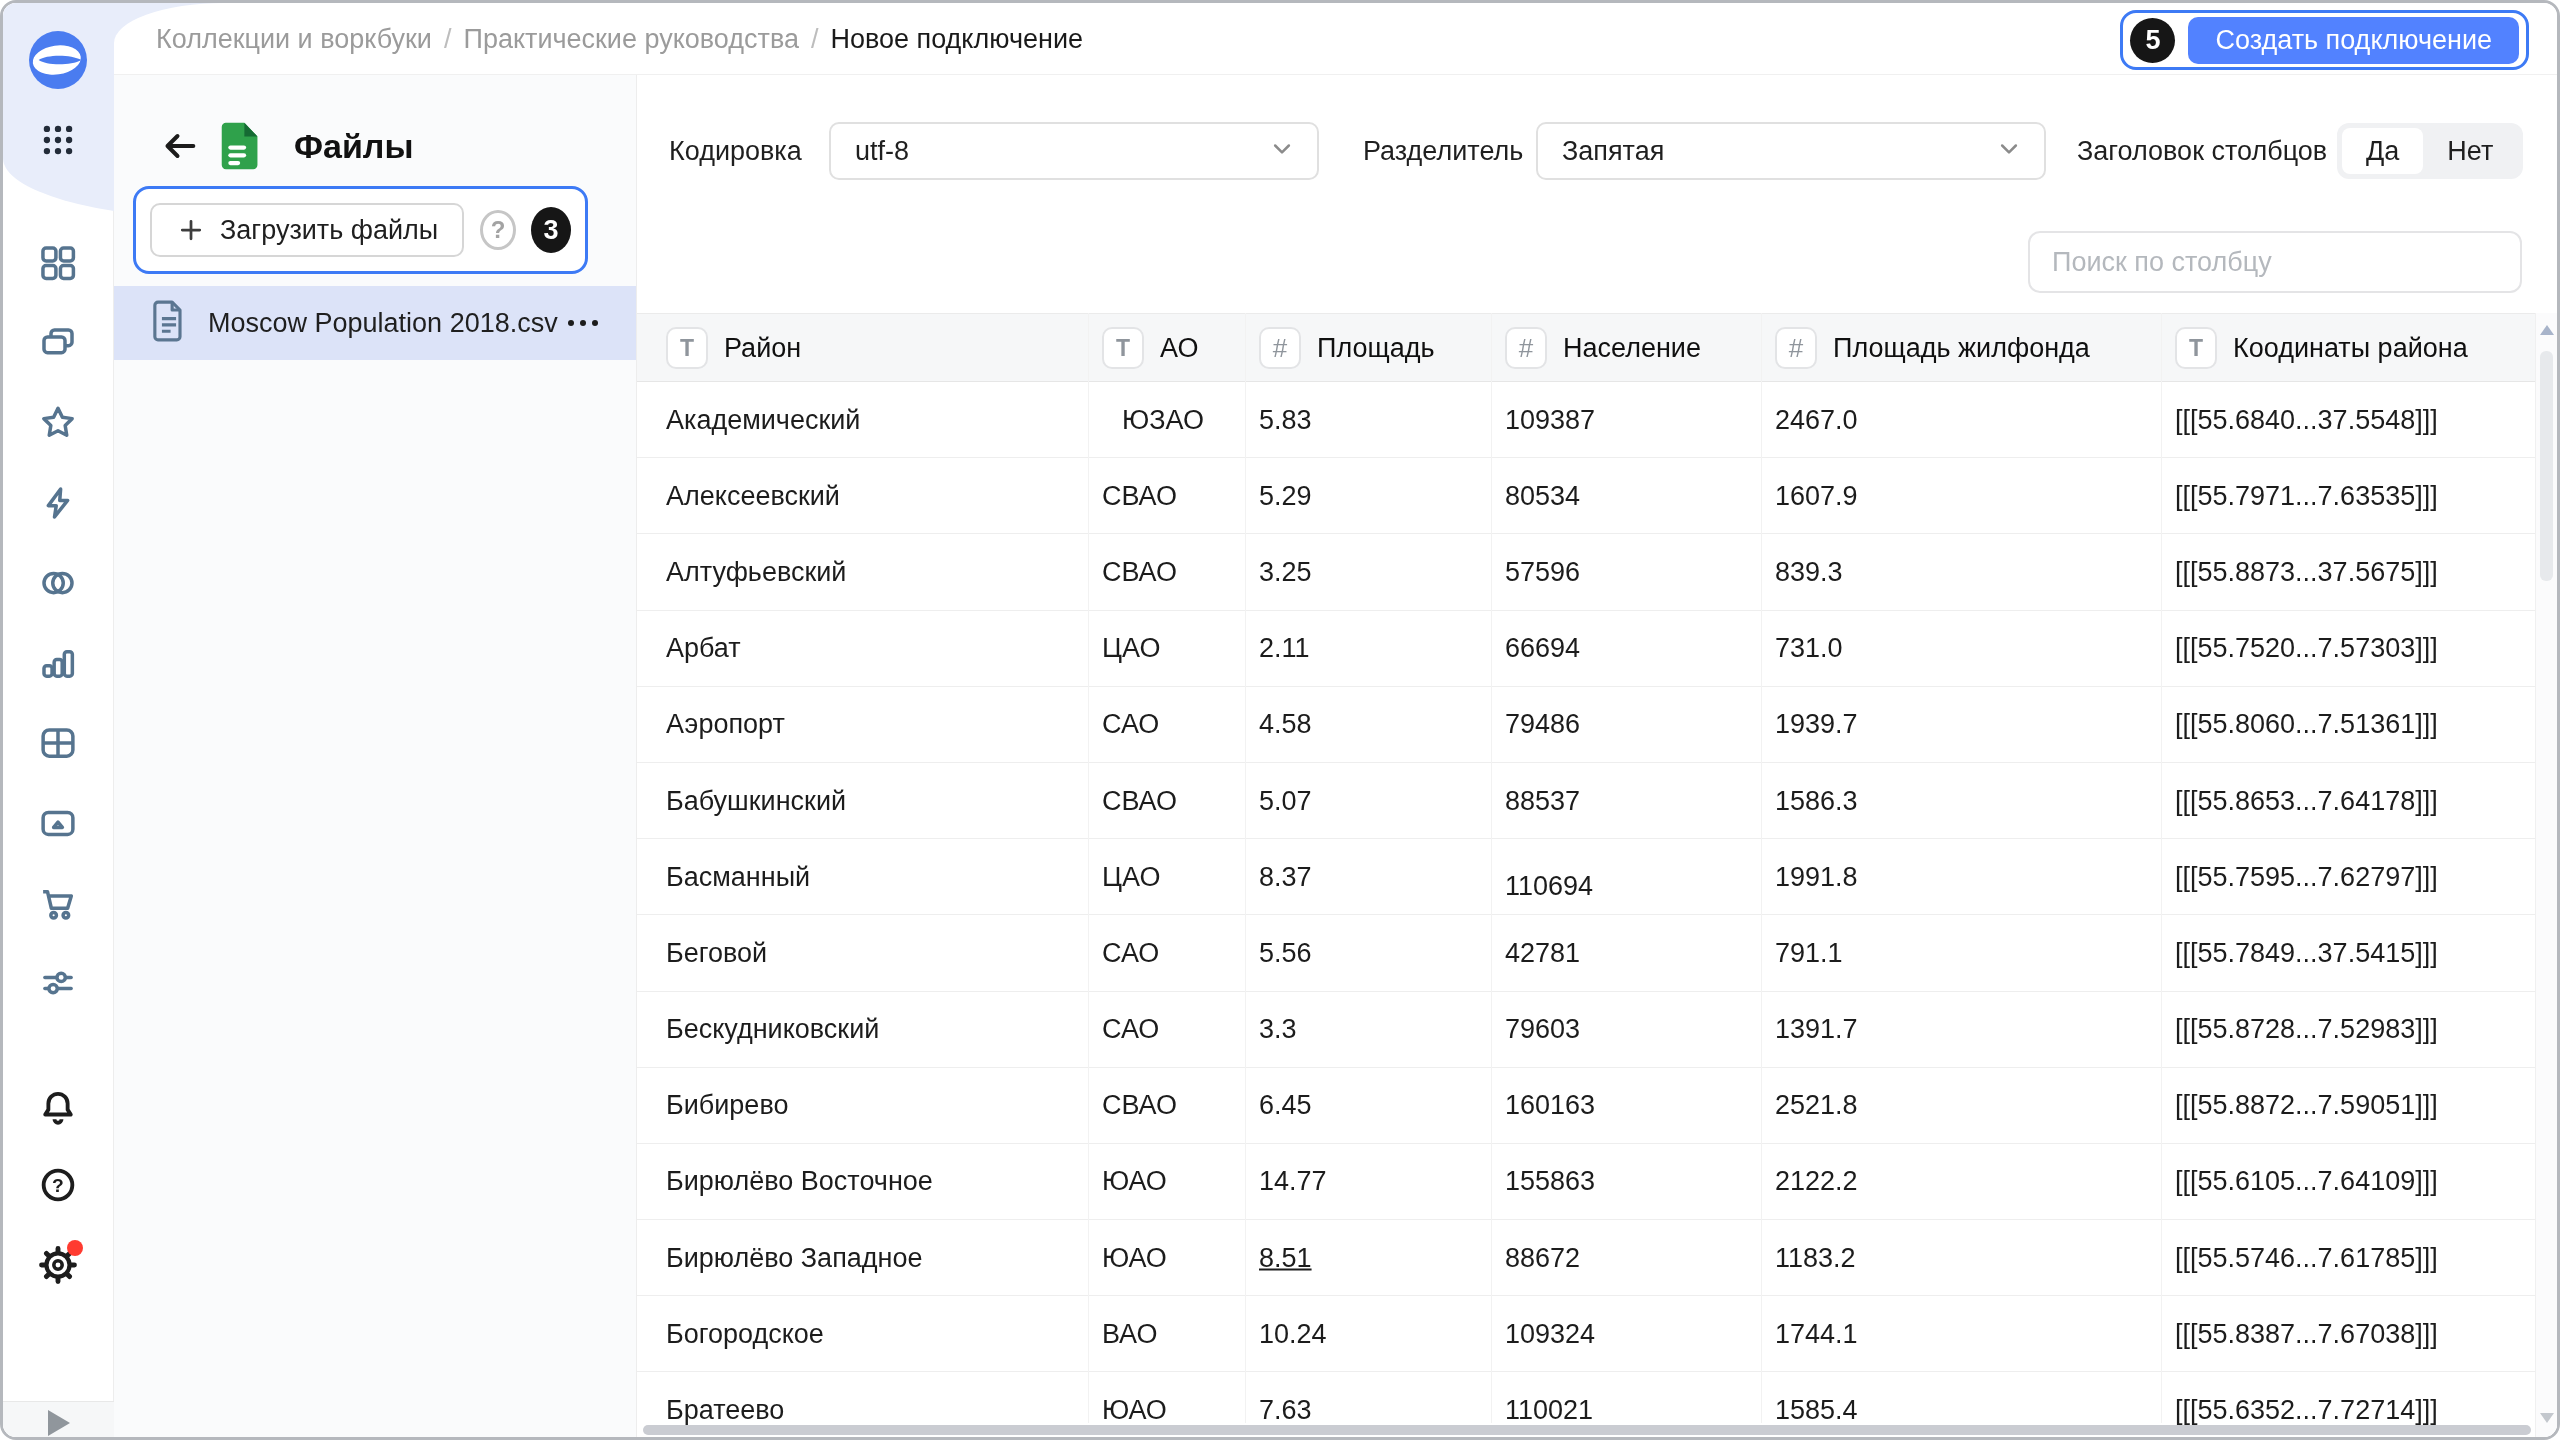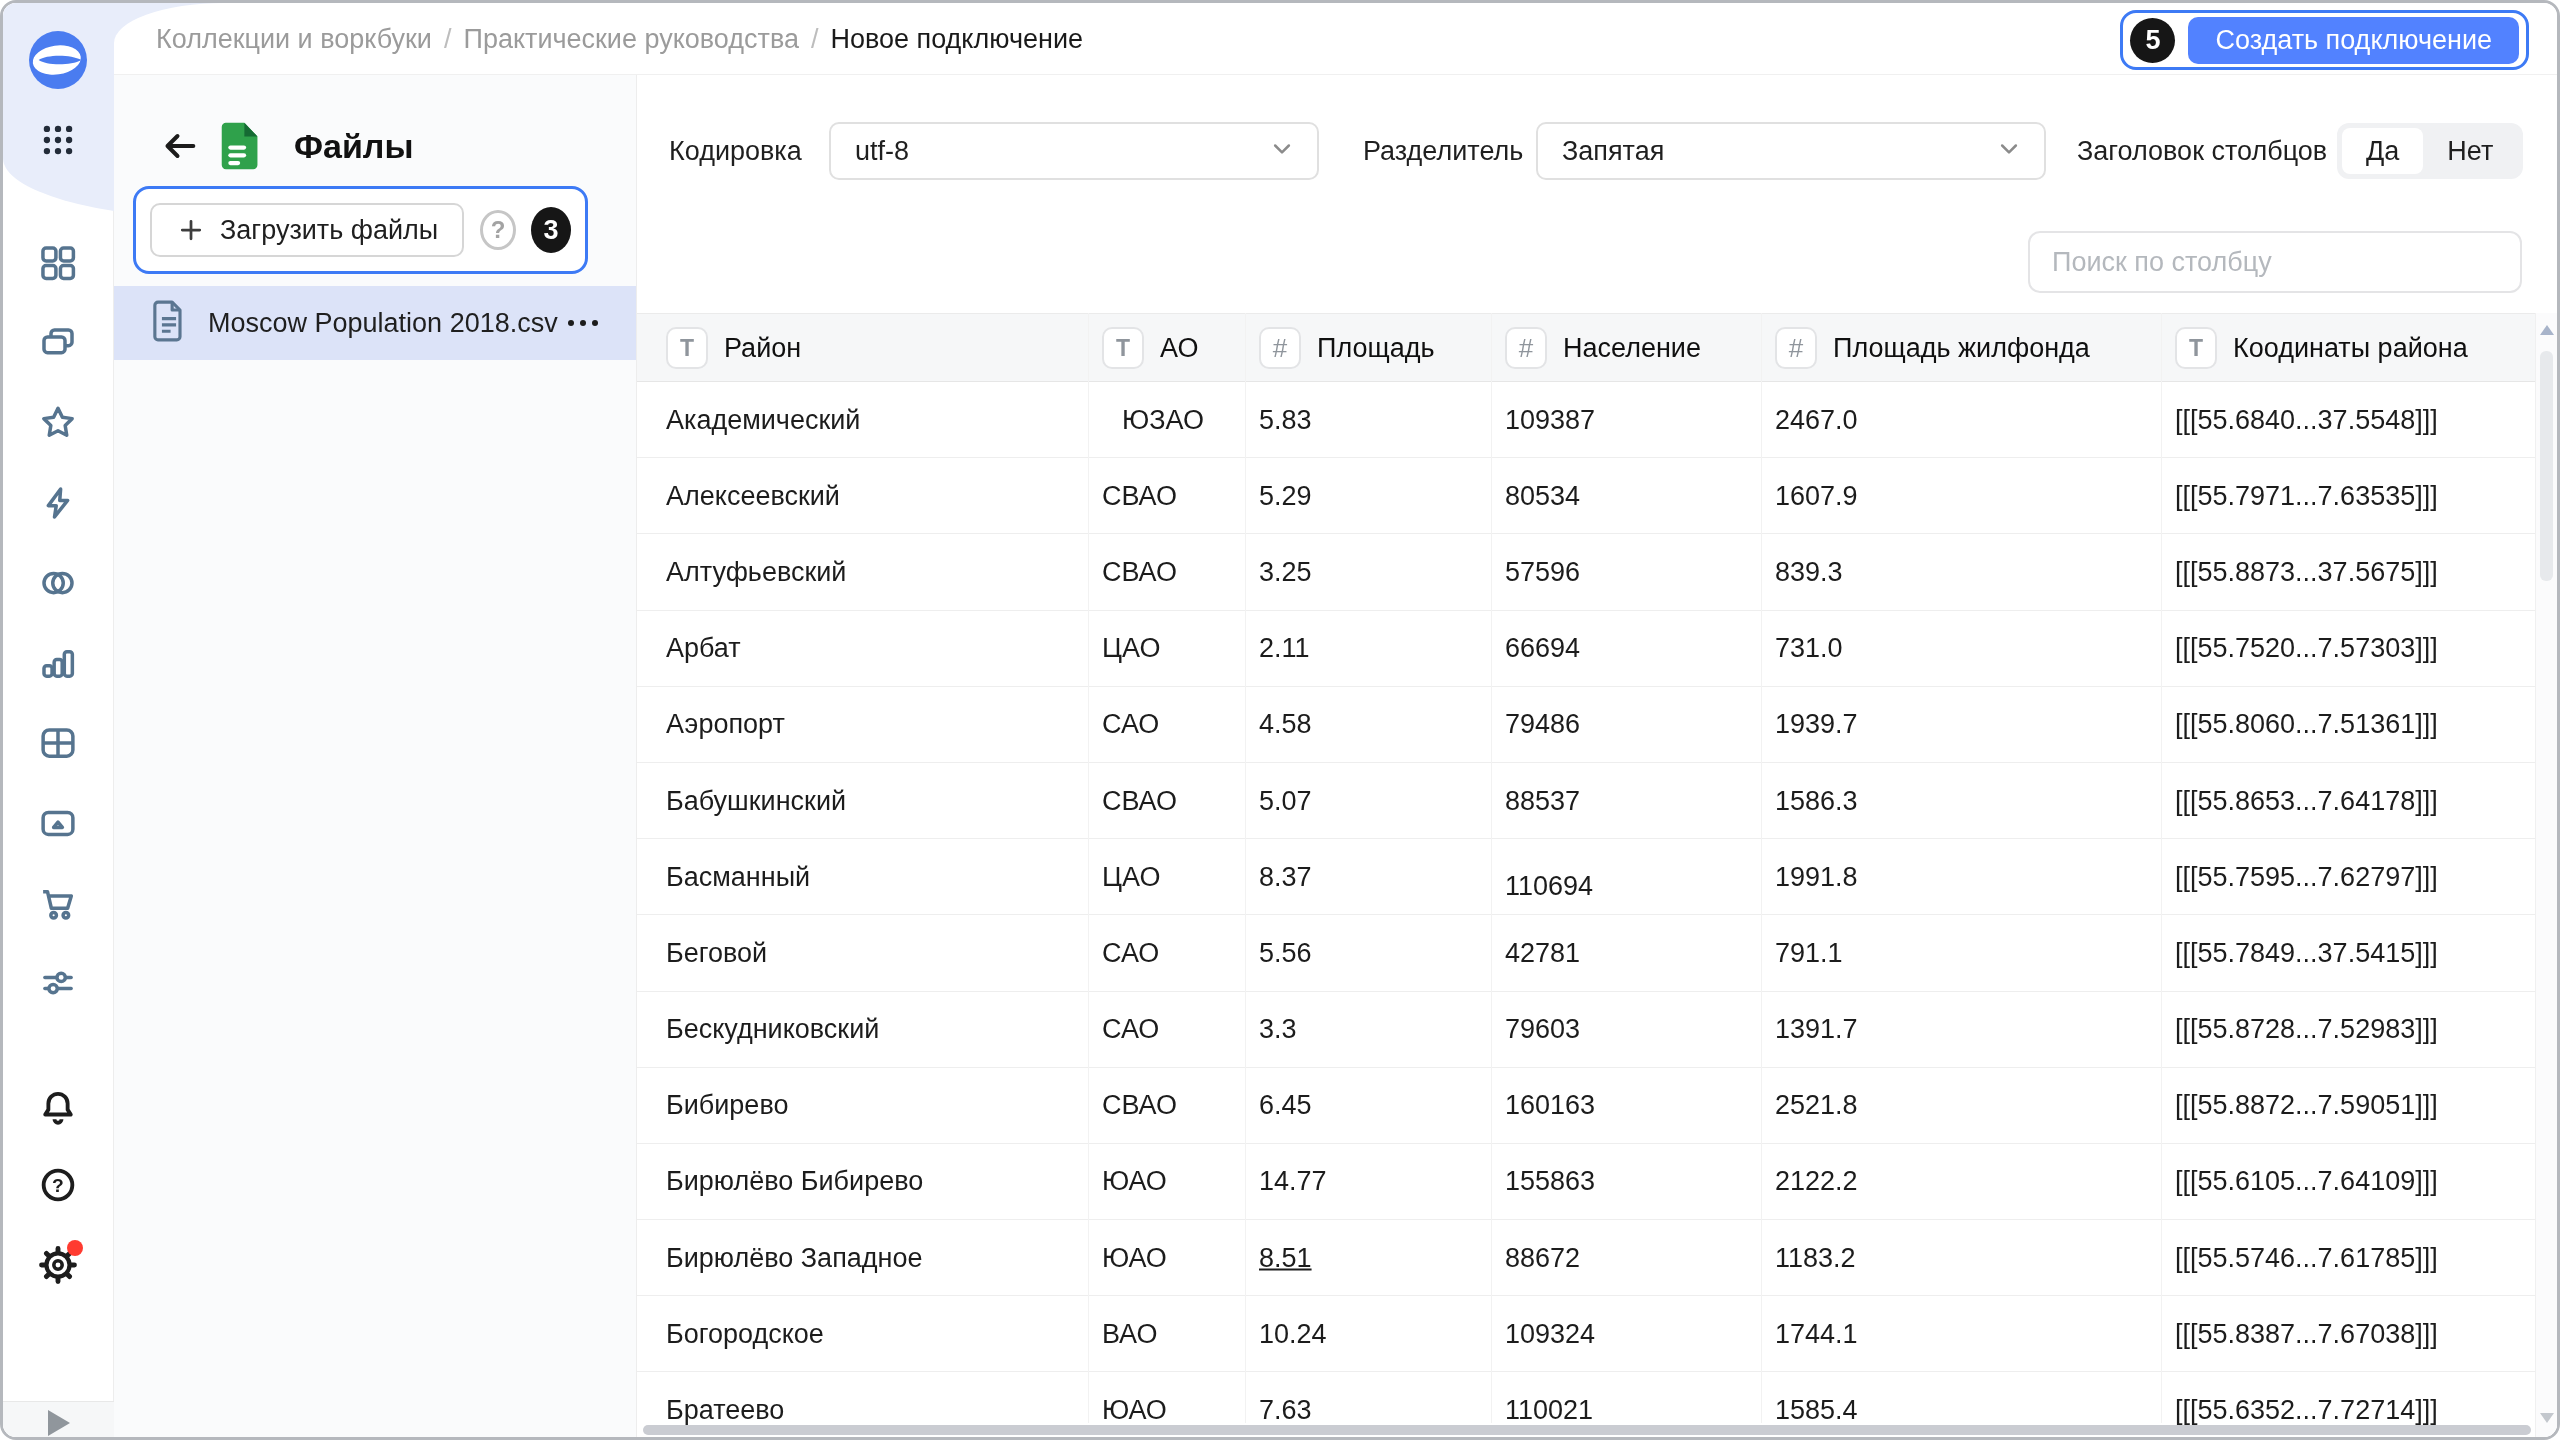--- a/index.html
+++ b/index.html
@@ -378,21 +378,21 @@
         </div>
         <div class="trow">
           <span class="tcell" style="left: 29px;">Бибирево</span>
           <span class="tcell" style="left: 465px;">СВАО</span>
           <span class="tcell" style="left: 622px;">6.45</span>
           <span class="tcell" style="left: 868px;">160163</span>
           <span class="tcell" style="left: 1138px;">2521.8</span>
           <span class="tcell" style="left: 1538px;">[[[55.8872...7.59051]]]</span>
         </div>
         <div class="trow">
-          <span class="tcell" style="left: 29px;">Бирюлёво Бибирево</span>
+          <span class="tcell" style="left: 29px;">Бирюлёво Восточное</span>
           <span class="tcell" style="left: 465px;">ЮАО</span>
           <span class="tcell" style="left: 622px;">14.77</span>
           <span class="tcell" style="left: 868px;">155863</span>
           <span class="tcell" style="left: 1138px;">2122.2</span>
           <span class="tcell" style="left: 1538px;">[[[55.6105...7.64109]]]</span>
         </div>
         <div class="trow">
           <span class="tcell" style="left: 29px;">Бирюлёво Западное</span>
           <span class="tcell" style="left: 465px;">ЮАО</span>
           <span class="tcell" style="left: 622px; text-decoration: underline;">8.51</span>

